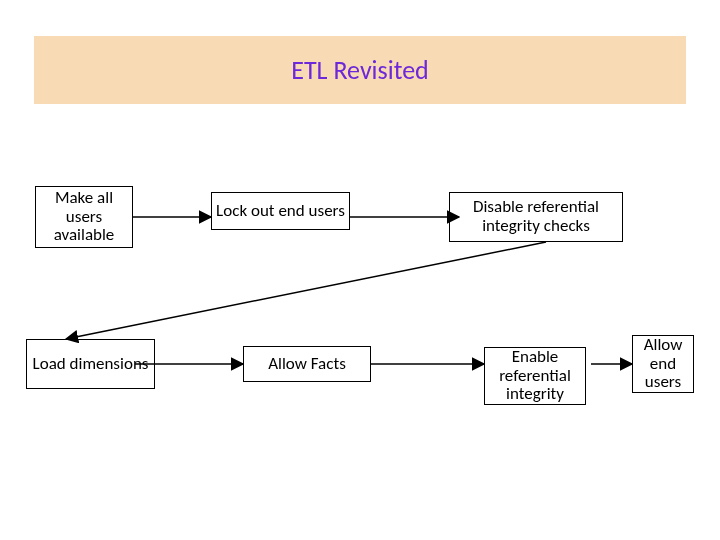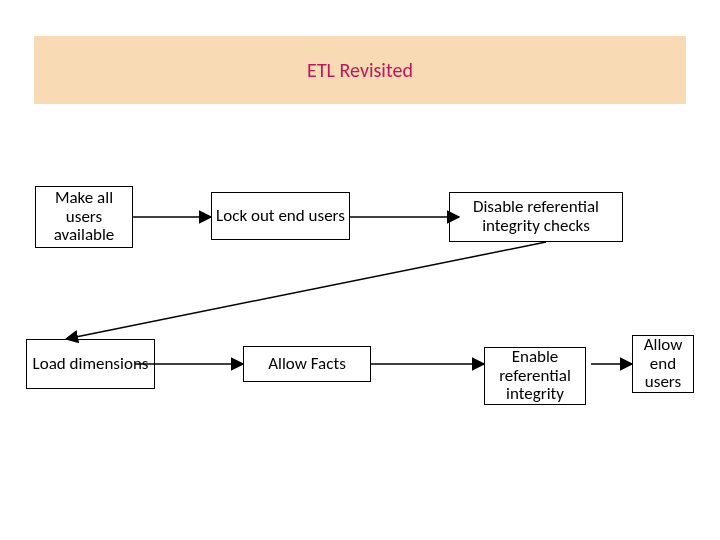--- a/index.html
+++ b/index.html
@@ -1,32 +1,32 @@
 <!DOCTYPE html>
 <html><head>
 <meta charset="utf-8">
 <style>
   html,body{margin:0;padding:0;width:720px;height:540px;background:#fff;font-family:"Calibri","Segoe UI",Arial,sans-serif;color:#000;position:relative;overflow:hidden}
   .title-band{position:absolute;left:34px;top:36px;width:652px;height:68px;background:#f8dab5;display:flex;align-items:center;justify-content:center}
-  .title-band span{font-size:20px;color:#be185d}
+  .title-band span{font-size:26px;color:#6d28d9}
   .box{position:absolute;border:1.5px solid #000;background:#fff;display:flex;align-items:center;justify-content:center;text-align:center;padding:2px 4px;box-sizing:border-box;line-height:1.1}
   .box span{font-size:17px}
   svg.conn{position:absolute;overflow:visible;pointer-events:none}
 </style>
 </head>
 <body>
 
 <div class="title-band">
   <span>ETL Revisited</span>
 </div>
 
 <div class="box" style="left:35px;top:186px;width:98px;height:62px">
   <span>Make all users available</span>
 </div>
-<div class="box" style="left:211px;top:192px;width:139px;height:48px">
+<div class="box" style="left:211px;top:192px;width:139px;height:38px">
   <span>Lock out end users</span>
 </div>
 <div class="box" style="left:449px;top:192px;width:174px;height:50px">
   <span>Disable referential integrity checks</span>
 </div>
 
 <div class="box" style="left:26px;top:339px;width:129px;height:50px">
   <span>Load dimensions</span>
 </div>
 <div class="box" style="left:243px;top:346px;width:128px;height:36px">

